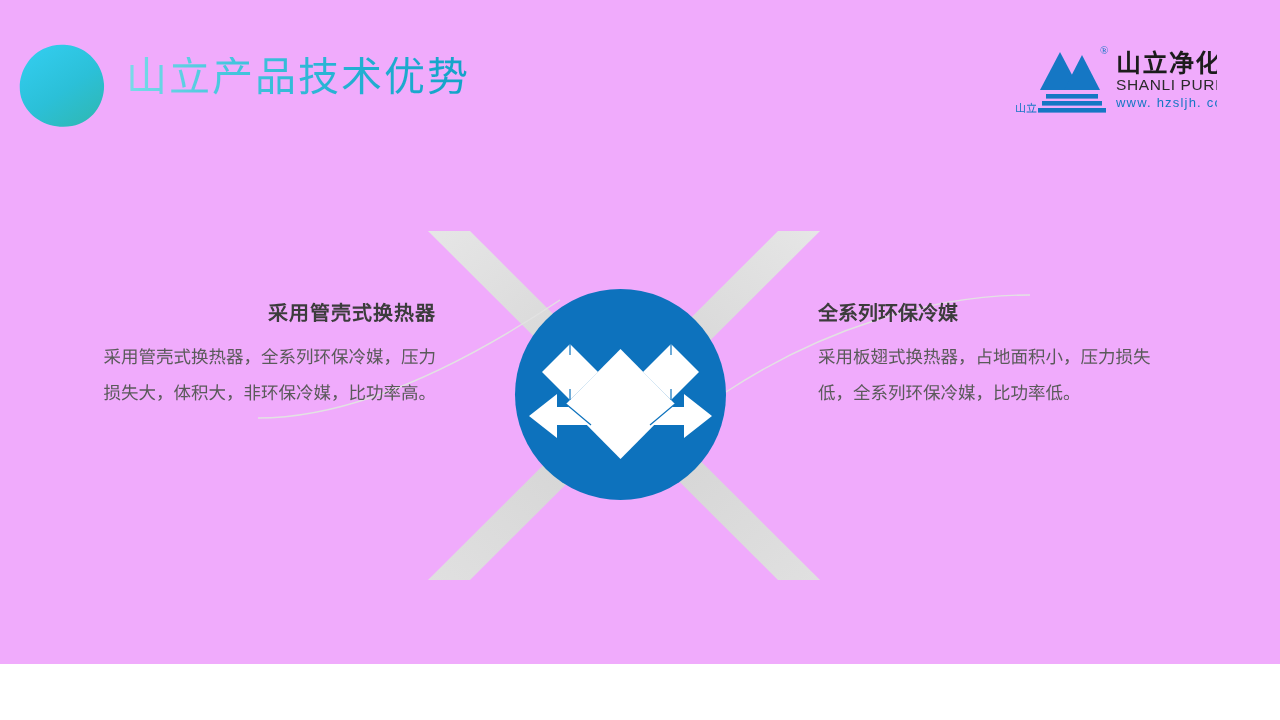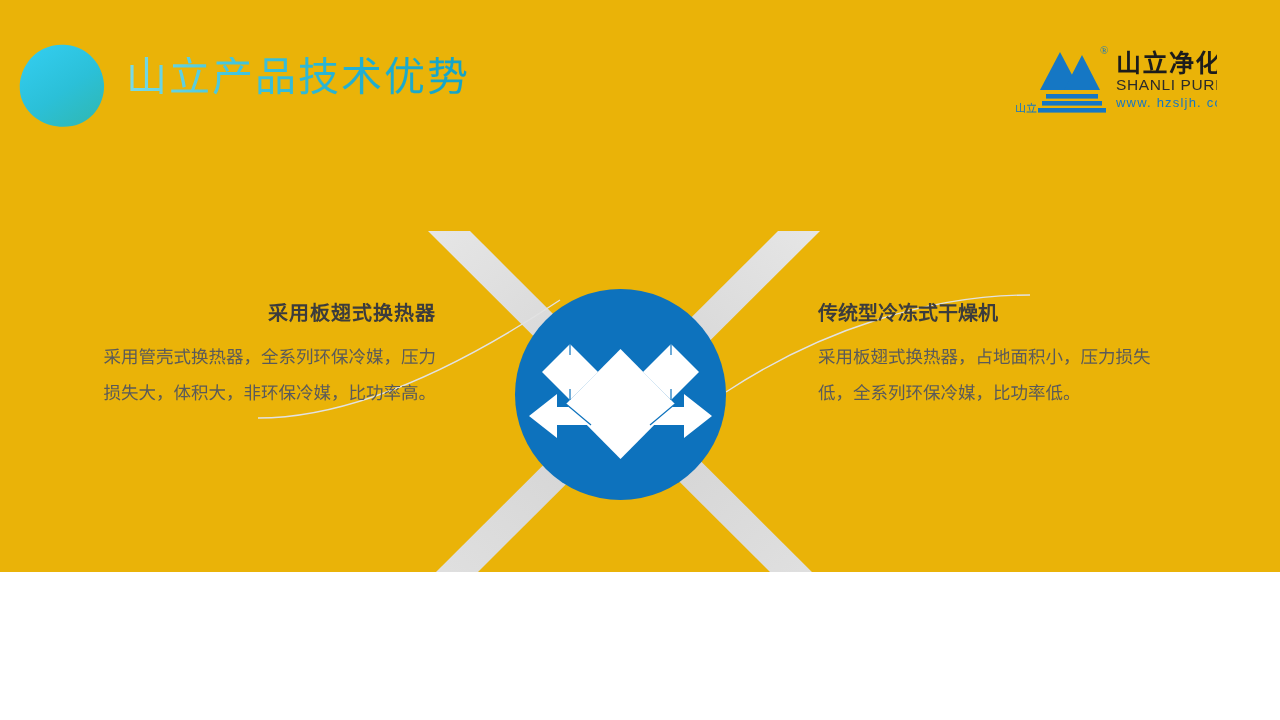--- a/index.html
+++ b/index.html
@@ -7,22 +7,22 @@
     margin: 0;
     padding: 0;
     background: #ffffff;
   }
   body {
     font-family: "Liberation Sans", "DejaVu Sans", sans-serif;
   }
   .slide {
     position: relative;
     width: 1280px;
-    height: 572px;
-    background: #eab308;
+    height: 664px;
+    background: #f0abfc;
     overflow: hidden;
   }
 
   
   .blob {
     position: absolute;
     left: 17px;
     top: 43px;
     width: 88px;
     height: 85px;
@@ -160,21 +160,21 @@
       <text x="3" y="72" font-family="'DejaVu Sans','Liberation Sans',sans-serif" font-size="11" fill="#1577c4">山立</text>
       <text x="88" y="14" font-family="'Liberation Serif','DejaVu Serif',serif" font-size="11" fill="#1577c4">®</text>
 
       <text x="104" y="32" font-family="'DejaVu Sans','Liberation Sans',sans-serif" font-size="25" font-weight="bold" letter-spacing="1.5" fill="#1c1c1c">山立净化</text>
       <text x="104" y="50" font-family="'Liberation Sans','DejaVu Sans',sans-serif" font-size="15.5" letter-spacing="0.6" fill="#2b2b2b">SHANLI PURIFY</text>
       <text x="104" y="67" font-family="'Liberation Sans','DejaVu Sans',sans-serif" font-size="13" letter-spacing="1.2" fill="#1577c4">www. hzsljh. com</text>
     </svg>
   </div>
 
   <div class="col col-left">
-    <h2 class="col-heading">采用板翅式换热器</h2>
+    <h2 class="col-heading">采用管壳式换热器</h2>
     <p class="col-body">采用管壳式换热器，全系列环保冷媒，压力损失大，体积大，非环保冷媒，比功率高。</p>
   </div>
 
   <div class="center-circle">
     <svg width="211" height="211" viewBox="0 0 211 211" xmlns="http://www.w3.org/2000/svg">
       <g fill="#ffffff">
 
         <polygon points="105.5,60 160,115 105.5,170 51,115"></polygon>
 
         <polygon points="55,55 83,83 55,111 27,83"></polygon>
@@ -191,17 +191,17 @@
         <line x1="55" y1="100" x2="55" y2="111"></line>
         <line x1="156" y1="55" x2="156" y2="66"></line>
         <line x1="156" y1="100" x2="156" y2="111"></line>
         <line x1="51" y1="115" x2="76" y2="136"></line>
         <line x1="160" y1="115" x2="135" y2="136"></line>
       </g>
     </svg>
   </div>
 
   <div class="col col-right">
-    <h2 class="col-heading">传统型冷冻式干燥机</h2>
+    <h2 class="col-heading">全系列环保冷媒</h2>
     <p class="col-body">采用板翅式换热器，占地面积小，压力损失低，全系列环保冷媒，比功率低。</p>
   </div>
 
 </div>
 
 </body></html>

